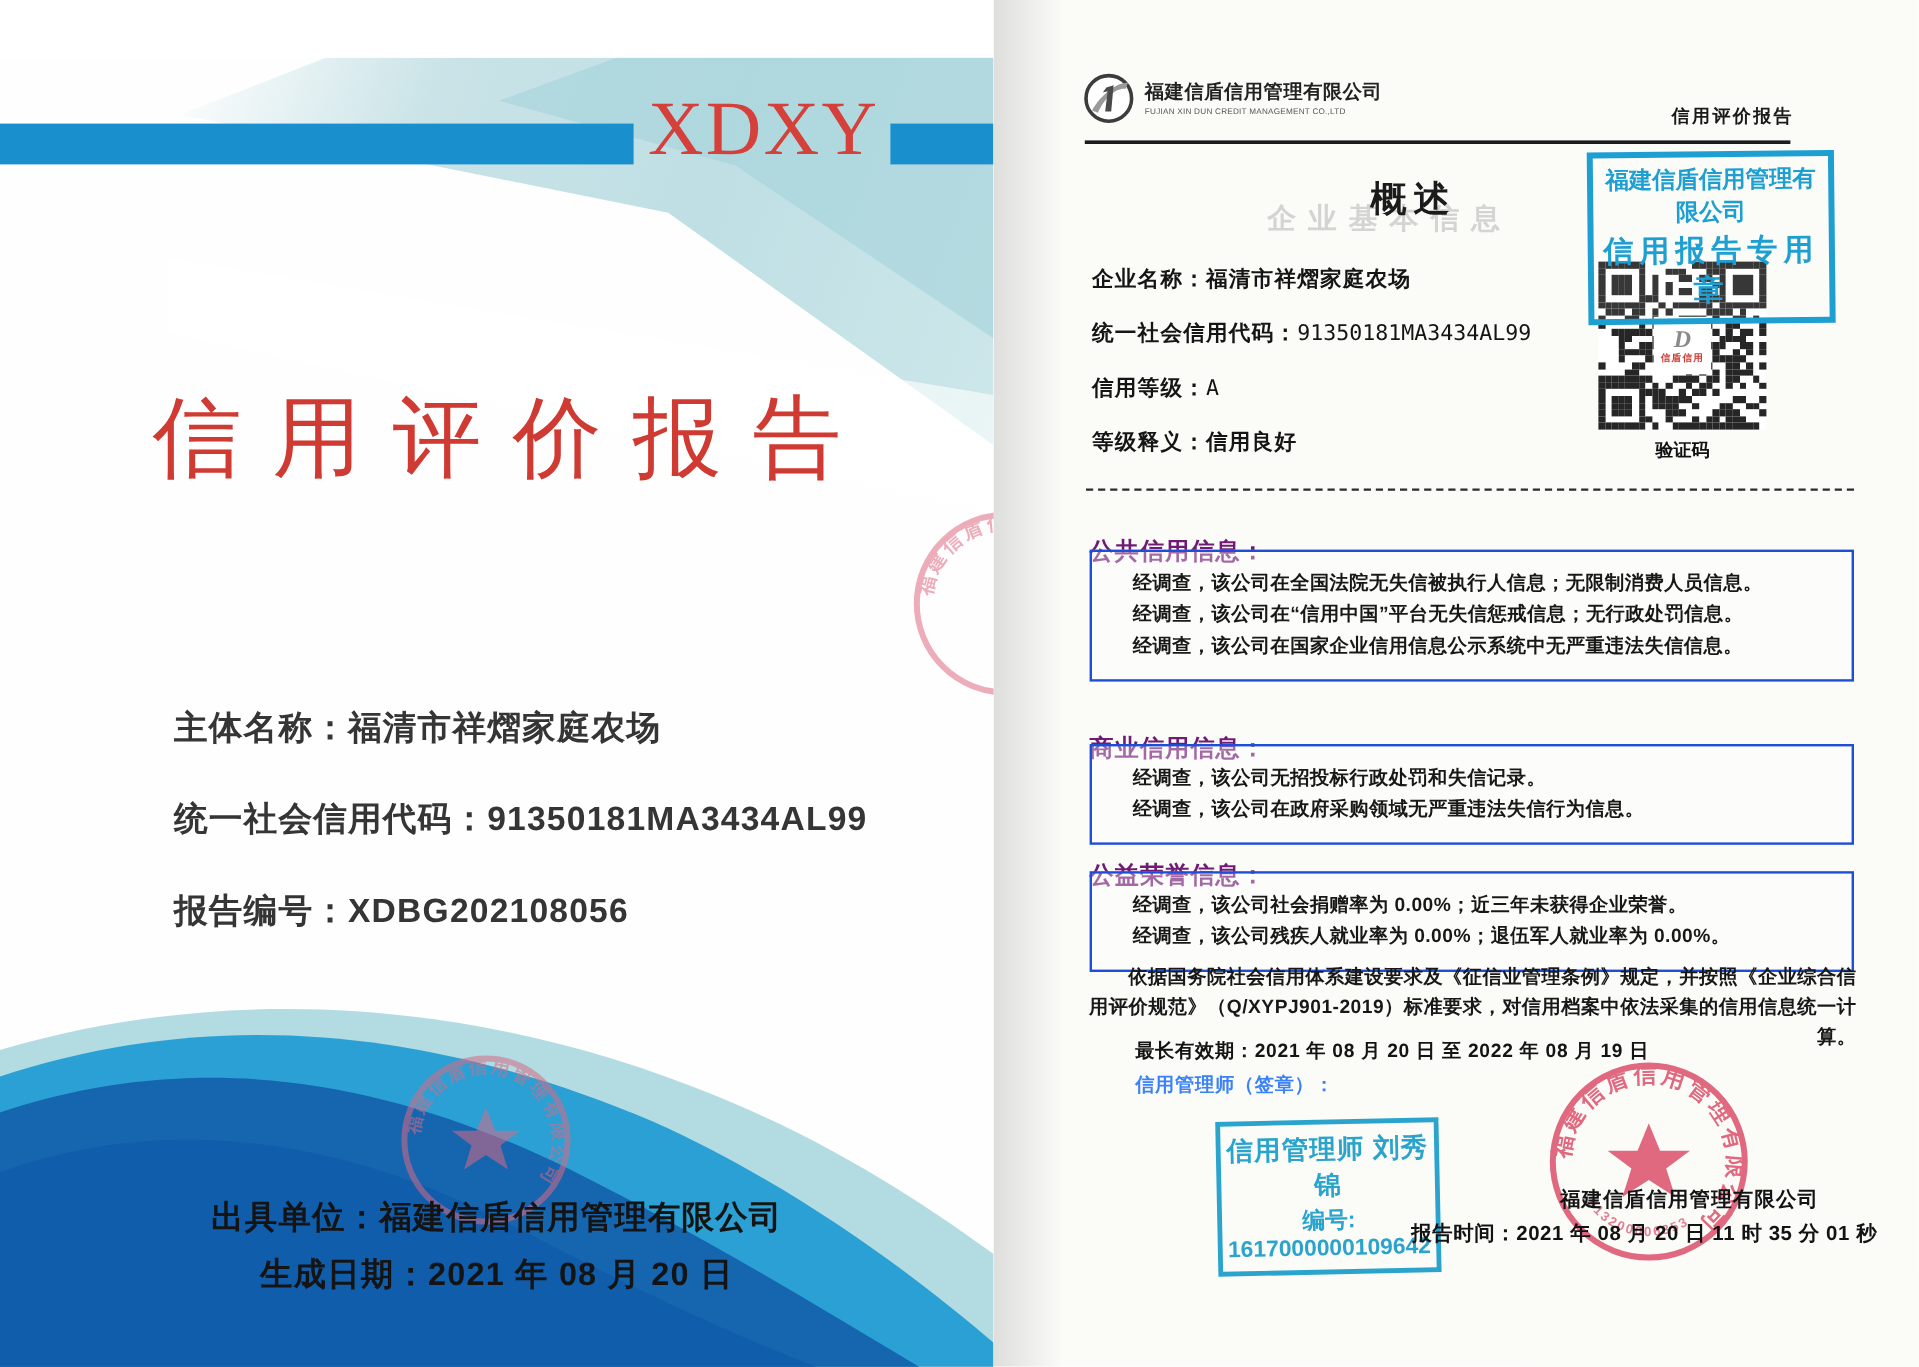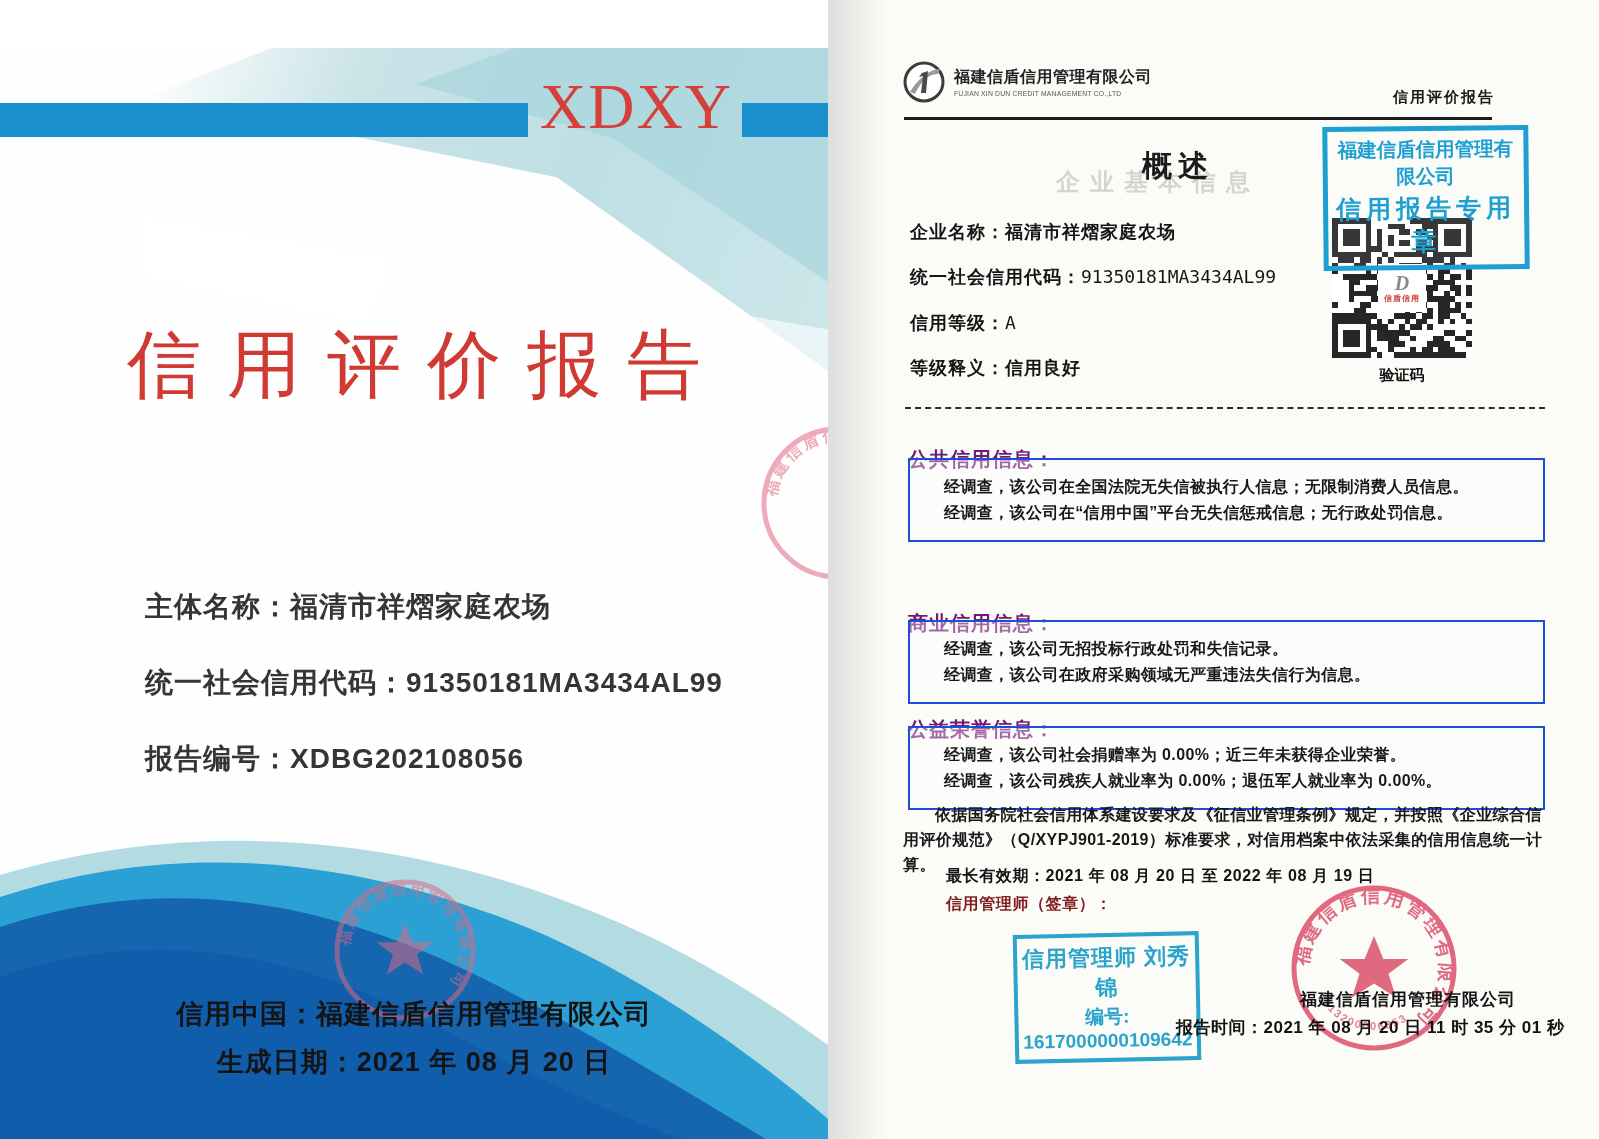--- a/index.html
+++ b/index.html
@@ -72,23 +72,23 @@
   .rp-field .val { font-weight:700; }
   .rp-field .mono { font-family:"DejaVu Sans Mono","Liberation Mono",monospace; font-weight:500; letter-spacing:0; }
 
   .rp-dashed { left:77px; top:407px; width:640px; border-top:2px dashed #2b2b2b; }
 
   .rp-section-title { left:80px; font-size:20px; font-weight:700; color:#701a75; letter-spacing:1px;margin-top:16px; }
   .rp-box { left:80px; width:637px; border:2px solid #1d4ed8; background:rgba(255,255,255,.35); padding:14px 10px 14px 34px; }
   .rp-box .line { font-size:16px; font-weight:700; color:#181818; line-height:26px; letter-spacing:.4px; }
 
   .rp-paragraph { left:75px; top:802px; width:644px; font-size:16px; font-weight:700; color:#181818;
-     line-height:25px; text-indent:2em; letter-spacing:.4px; }
+     line-height:25px; text-indent:2em; letter-spacing:.4px;text-align:right; }
   .rp-validity { left:118px; top:866px; font-size:16px; font-weight:700; color:#141414; letter-spacing:.6px; }
-  .rp-manager { left:118px; top:894px; font-size:16px; font-weight:700; color:#7f1d1d; letter-spacing:.6px; }
+  .rp-manager { left:118px; top:894px; font-size:16px; font-weight:700; color:#3b82f6; letter-spacing:.6px; }
 
   .officer-stamp { left:186px; top:933px; width:186px; padding:6px 4px; border:4px solid #2aa4cc; color:#2aa4cc;
      text-align:center; transform:rotate(-1.2deg); z-index:6; }
   .officer-stamp .l1 { font-size:22px; font-weight:700; letter-spacing:1px; }
   .officer-stamp .l2 { font-size:19px; font-weight:700; letter-spacing:0; margin-top:1px; }
 
   .stamp-report { left:458px; top:880px; width:176px; height:176px; z-index:5; }
 
   .rp-company-sign { left:420px; top:988px; width:320px; text-align:center; font-size:17px; font-weight:700;
      color:#131313; letter-spacing:1px; z-index:6; }
@@ -135,21 +135,21 @@
     <defs>
         <path id="arcC" d="M 74,74 m -56,0 a 56,56 0 1,1 112,0 a 56,56 0 1,1 -112,0"></path>
       </defs>
     <circle cx="74" cy="74" r="68" fill="none" stroke="#d86a85" stroke-width="5"></circle>
     <polygon points="74,47 81.8,66.2 102.5,66.2 86,78.6 92.3,98.5 74,86.6 55.7,98.5 62,78.6 45.5,66.2 66.2,66.2" fill="#d86a85"></polygon>
     <text fill="#d86a85" font-size="15" font-weight="700" letter-spacing="2.5">
       <textPath href="#arcC" startOffset="4">福建信盾信用管理有限公司</textPath>
     </text>
   </svg>
 
-  <div class="cover-bottom-text issuer-line">信用中国：福建信盾信用管理有限公司</div>
+  <div class="cover-bottom-text issuer-line">出具单位：福建信盾信用管理有限公司</div>
   <div class="cover-bottom-text gendate-line">生成日期：2021 年 08 月 20 日</div>
 </div>
 
 <div class="page" id="report">
 
   <div class="rp rp-logo">
     <svg width="44" height="44" viewBox="0 0 44 44">
       <circle cx="22" cy="22" r="19" fill="#fff" stroke="#3c3c3c" stroke-width="3"></circle>
       <path d="M8,32 C16,18 30,8 38,9 L36,14 C28,13 18,22 13,34 Z" fill="#9a9a9a"></path>
       <path d="M20,13 L26,11 L24,33 L19,33 L21,16 L17,17 Z" fill="#4a4a4a"></path>
@@ -813,20 +813,21 @@
     <span>信用等级：</span><span class="val mono">A</span></div>
   <div class="rp rp-field" style="top:356px">
     <span>等级释义：</span><span class="val">信用良好</span></div>
 
   <div class="rp rp-dashed"></div>
 
   <div class="rp rp-section-title" style="top:430px">公共信用信息：</div>
   <div class="rp rp-box" style="top:458px">
     <div class="line">经调查，该公司在全国法院无失信被执行人信息；无限制消费人员信息。</div>
     <div class="line">经调查，该公司在“信用中国”平台无失信惩戒信息；无行政处罚信息。</div>
+    <div class="line">经调查，该公司在国家企业信用信息公示系统中无严重违法失信信息。</div>
   </div>
 
   <div class="rp rp-section-title" style="top:594px">商业信用信息：</div>
   <div class="rp rp-box" style="top:620px">
     <div class="line">经调查，该公司无招投标行政处罚和失信记录。</div>
     <div class="line">经调查，该公司在政府采购领域无严重违法失信行为信息。</div>
   </div>
 
   <div class="rp rp-section-title" style="top:700px">公益荣誉信息：</div>
   <div class="rp rp-box" style="top:726px">

